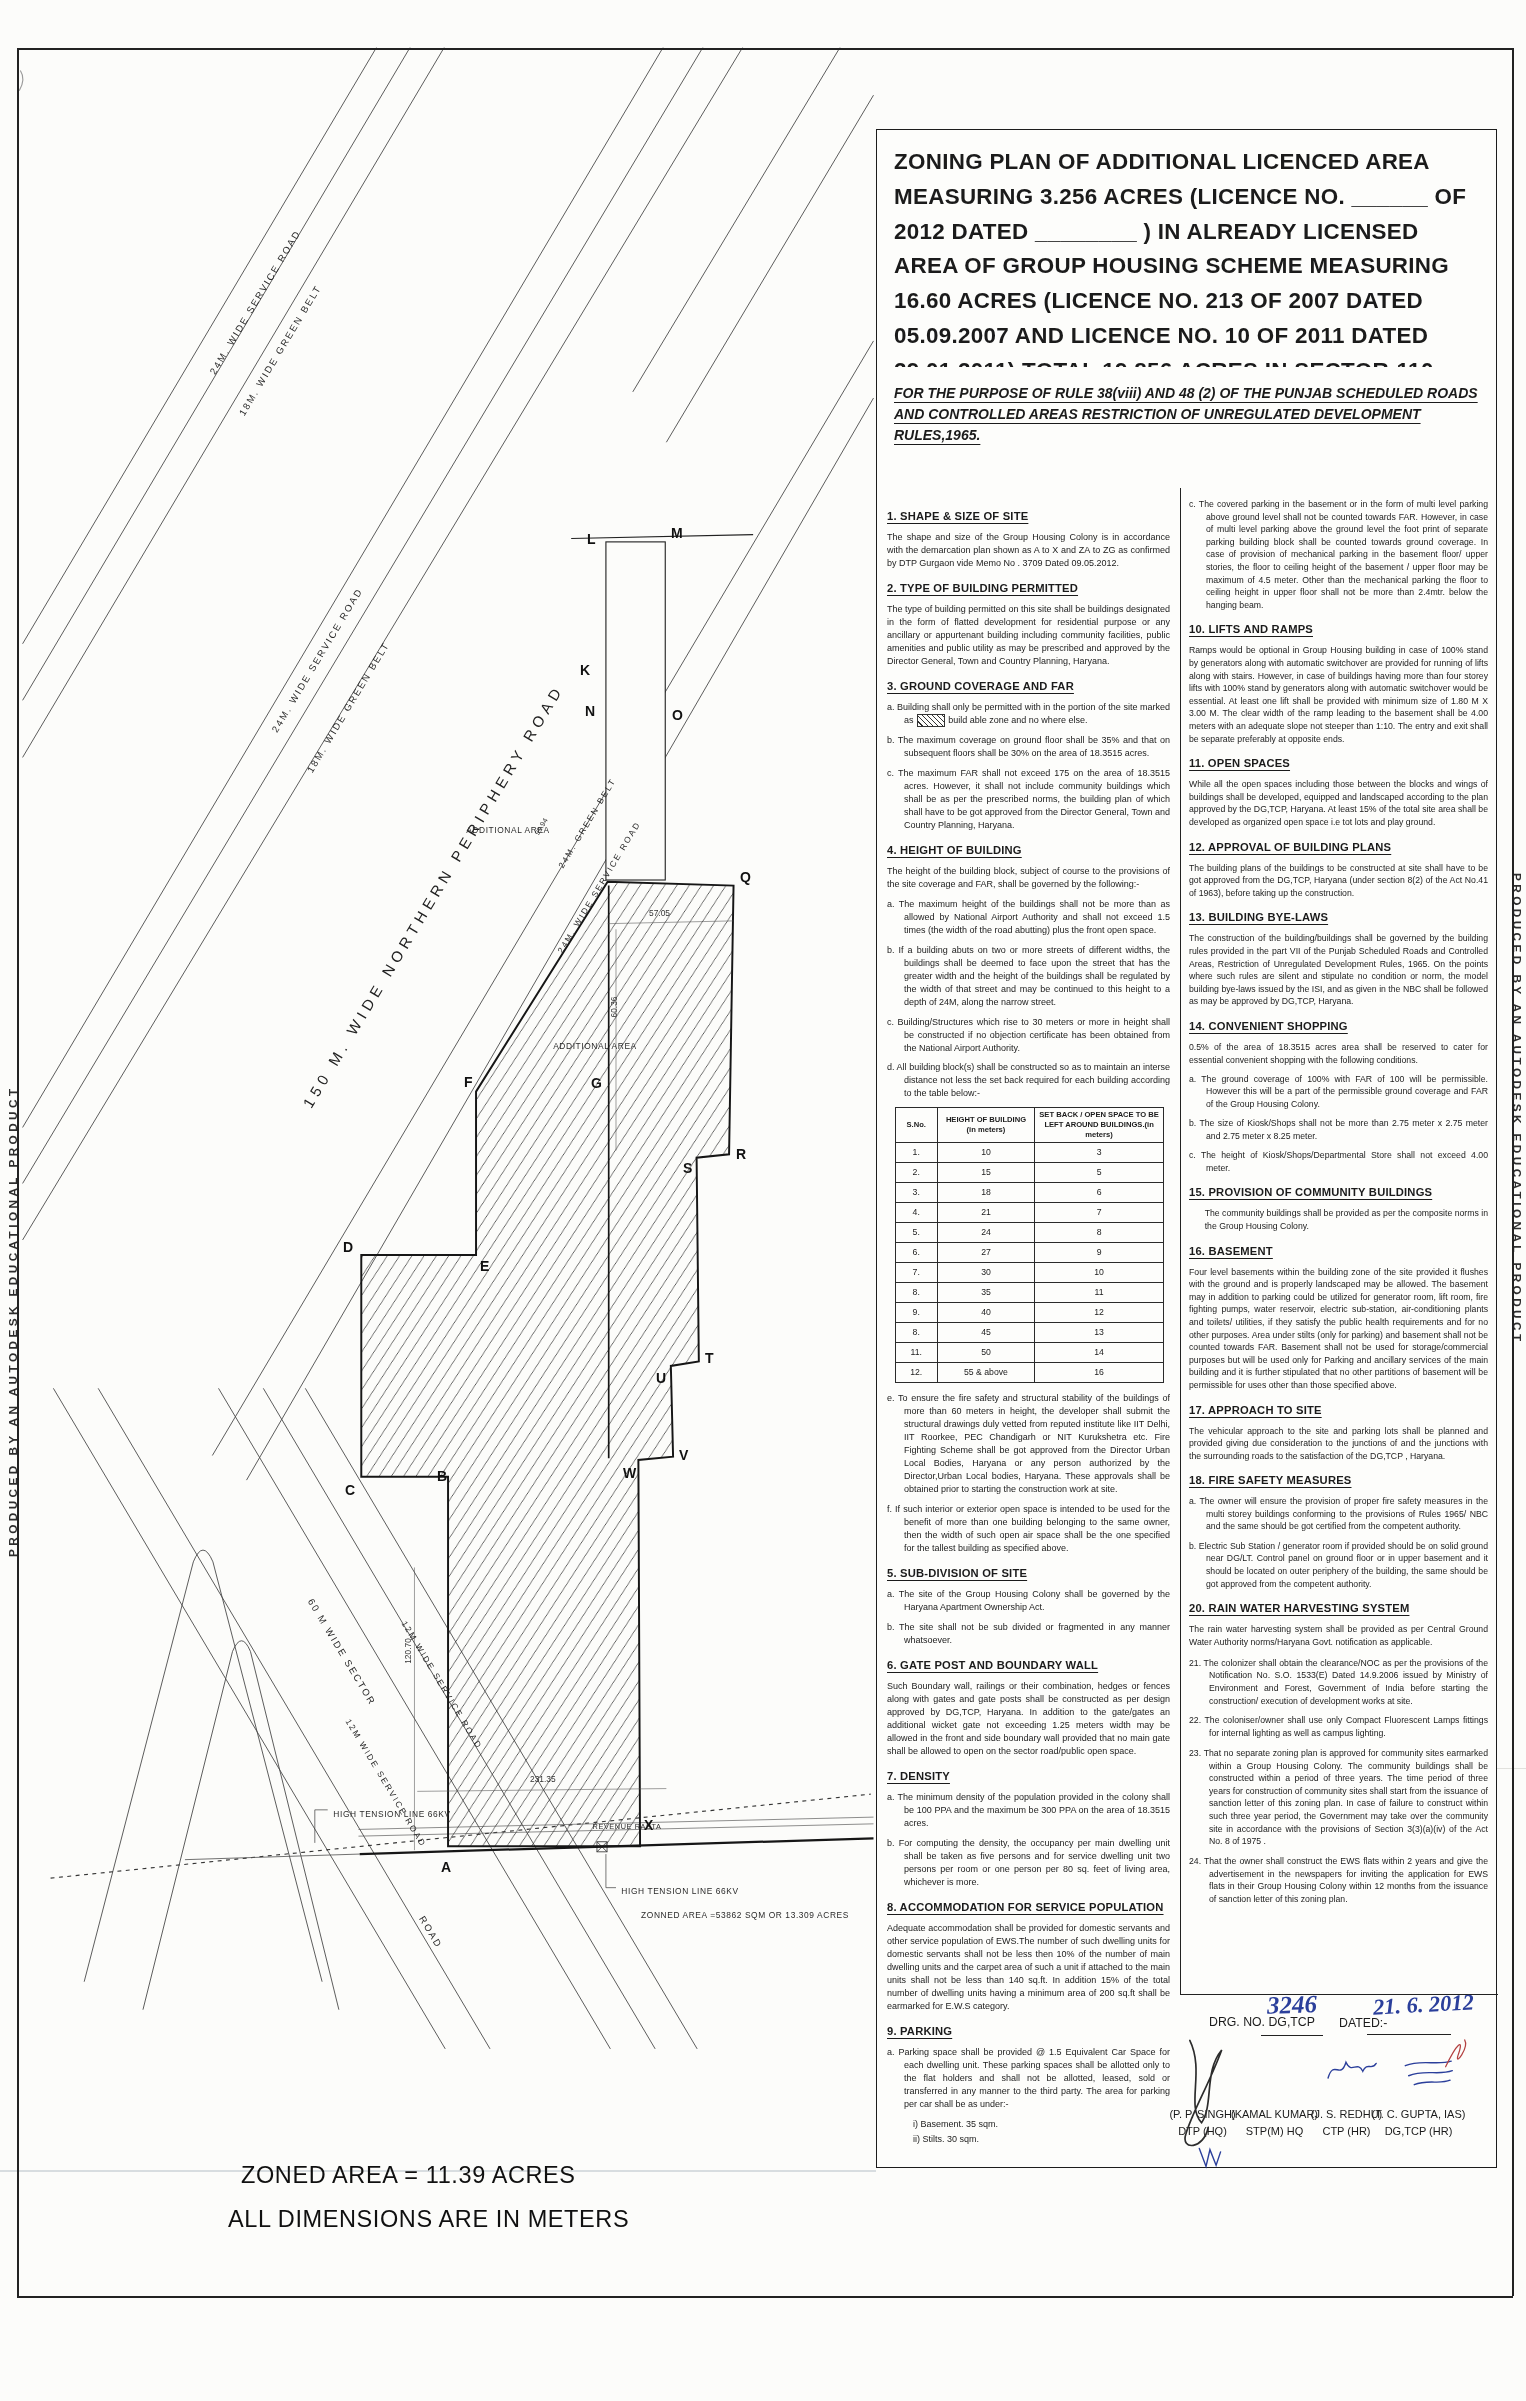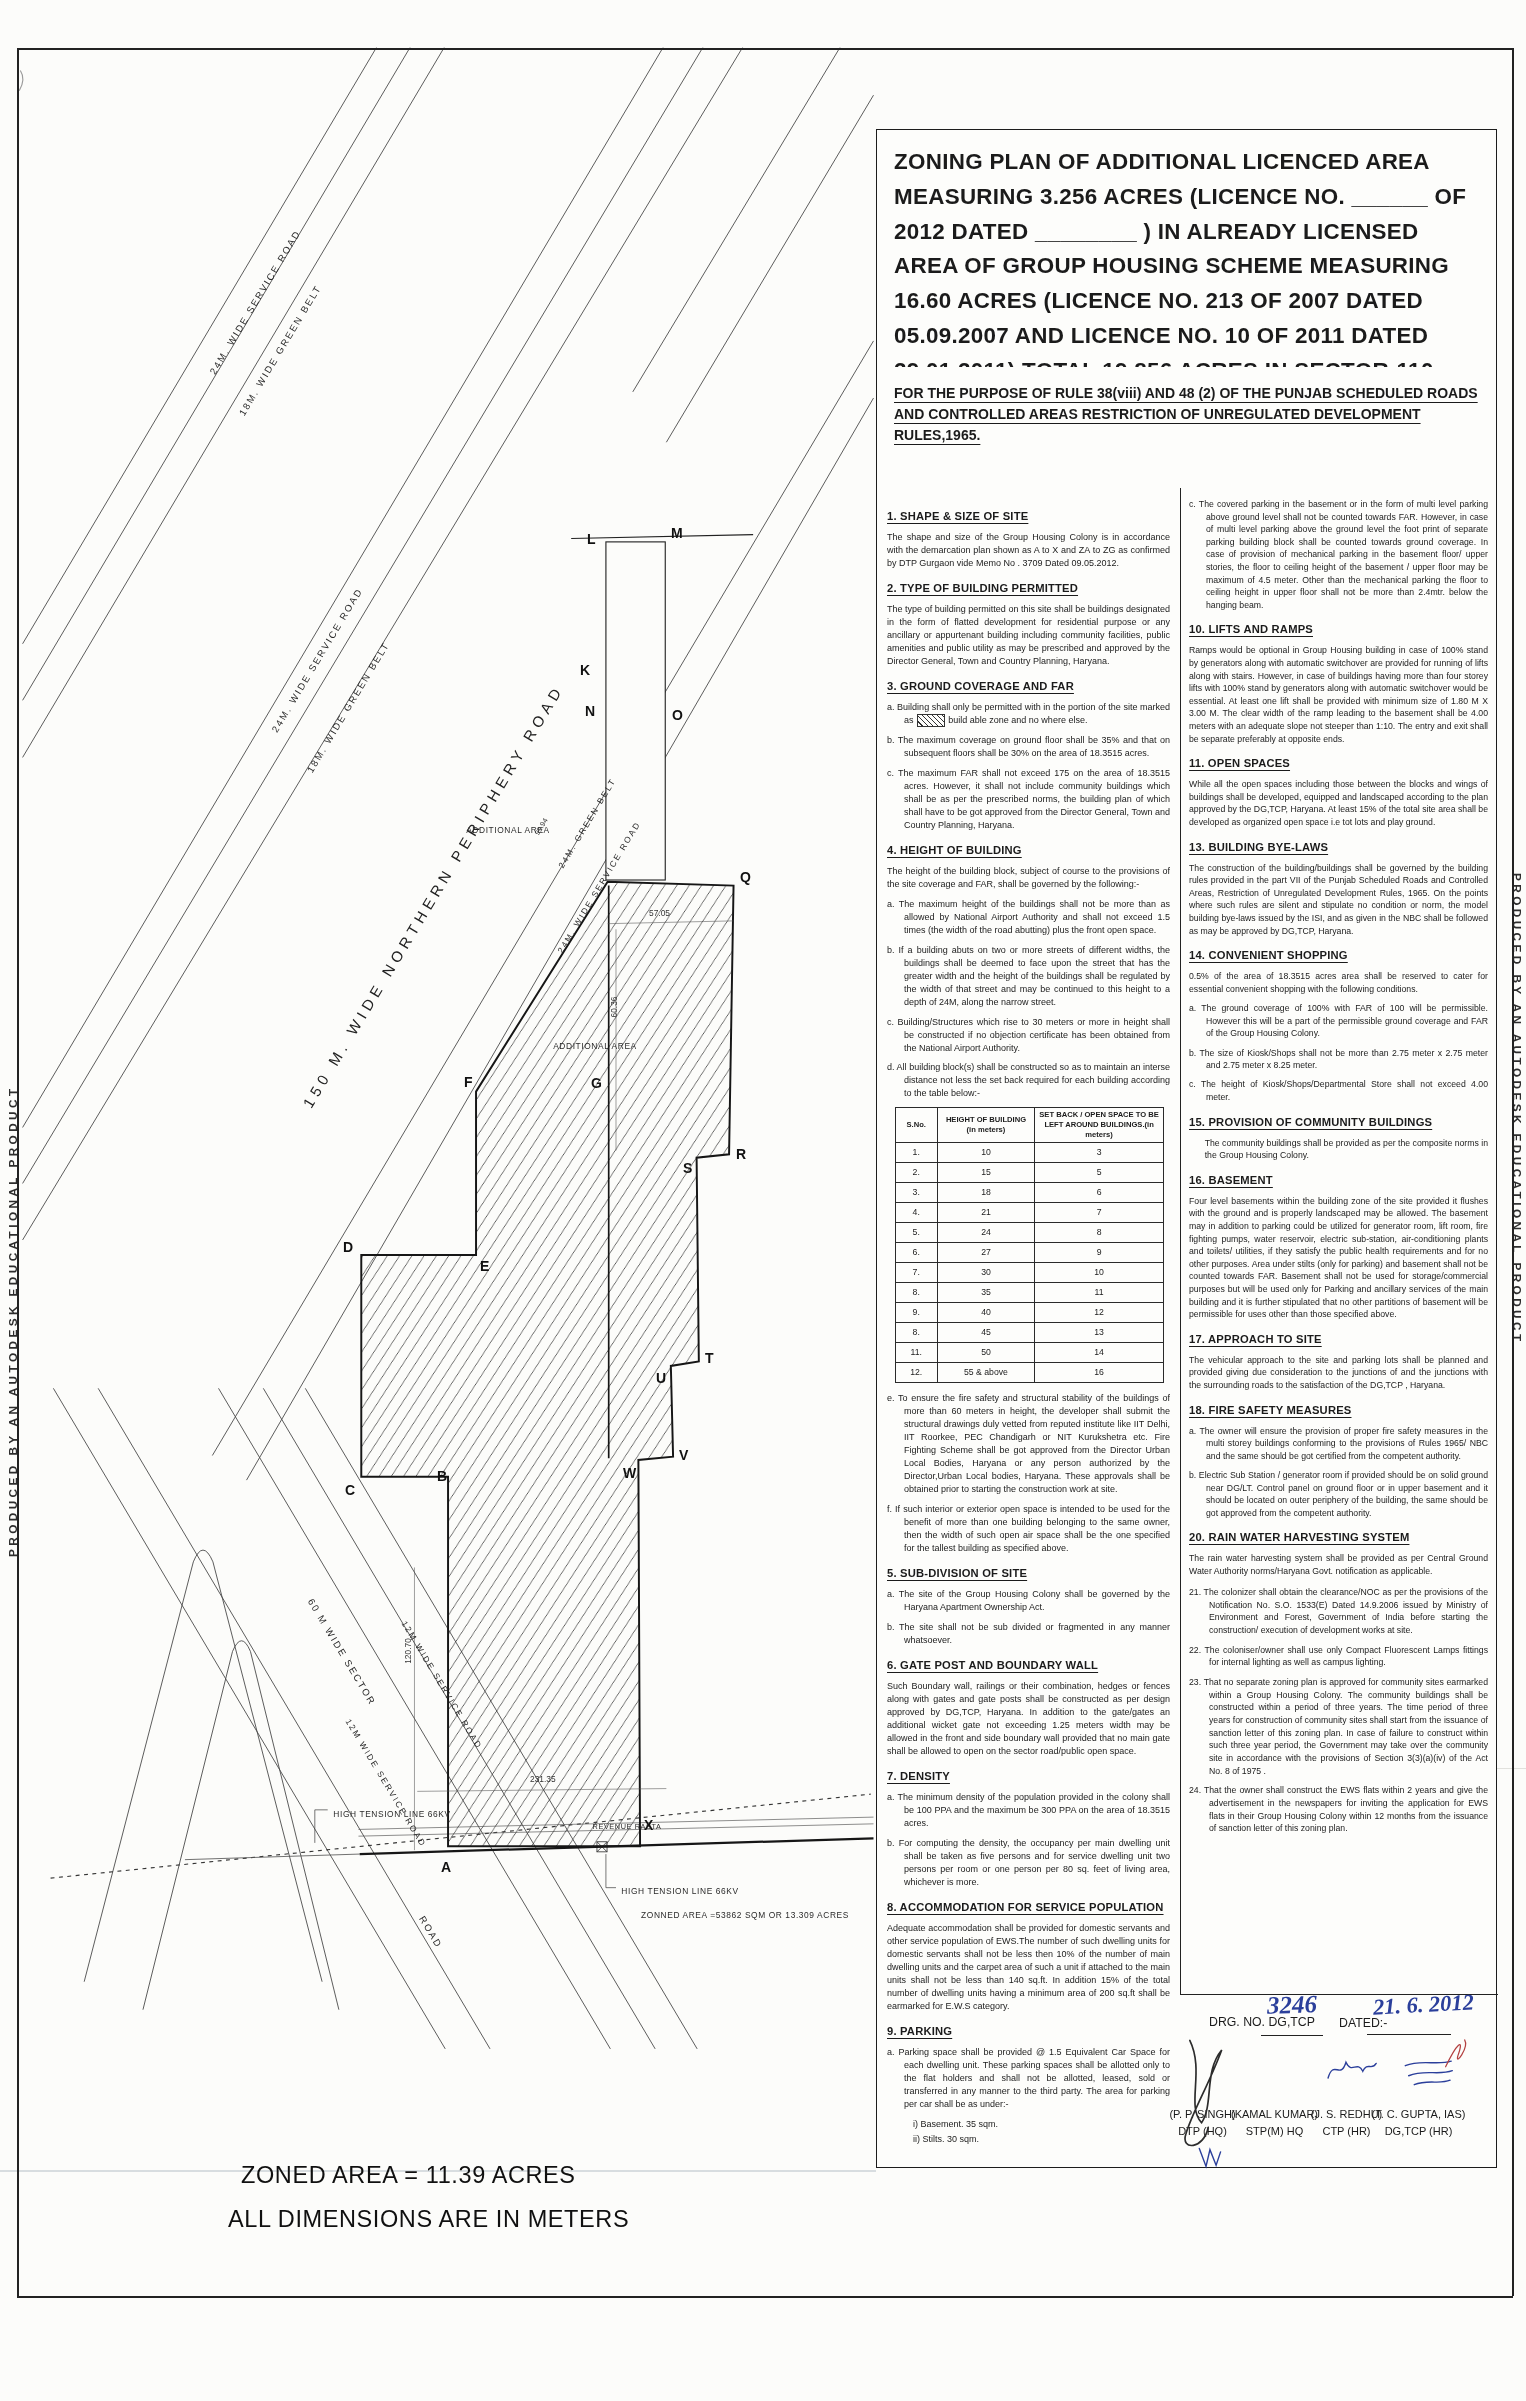--- a/index.html
+++ b/index.html
@@ -8,21 +8,21 @@
   .hline{position:absolute;background:#222;height:1.7px;z-index:8;}
   .vline{position:absolute;background:#222;width:1.7px;z-index:8;}
   .streak{position:absolute;z-index:2;}
   svg.layer{position:absolute;left:0;top:0;z-index:1;}
   svg.over{position:absolute;left:0;top:0;z-index:20;pointer-events:none;}
 
   
   .panelbox{position:absolute;z-index:10;background:#fdfdfb;border:1.7px solid #1c1c1c;box-sizing:border-box;}
   .title-box{left:876px;top:129px;width:621px;height:241px;padding:14.6px 17px;}
   .title-text{font-size:22.4px;font-weight:bold;line-height:1.56;text-align:left;letter-spacing:0.3px;}
-  .subtitle-box{left:876px;top:367px;width:621px;height:123px;padding:15.7px 17px;border-top:none;}
+  .subtitle-box{left:876px;top:367px;width:621px;height:123px;padding:15.7px 17px;border-top:none;font-style:italic;}
   .subtitle-text{font-size:14px;font-weight:bold;line-height:1.5;text-decoration:underline;text-underline-offset:3.9px;}
   .cols-box{left:876px;top:488px;width:621px;height:1680px;border-top:none;}
   .colL{position:absolute;left:10px;top:10px;width:283px;height:1652px;overflow:hidden;font-size:9px;line-height:1.45;}
   .colR{position:absolute;left:312px;top:10px;width:299px;height:1494px;overflow:hidden;font-size:8.7px;line-height:1.45;}
   .coldiv{position:absolute;left:303px;top:0;width:1.4px;height:1506px;background:#222;}
   .sigrule{position:absolute;left:303px;top:1506px;width:318px;height:1.4px;background:#222;}
   .sec{margin-bottom:8.4px;}
   .sec-h{font-size:11.2px;font-weight:bold;letter-spacing:0.2px;text-decoration:underline;text-underline-offset:3.4px;margin:10px 0 6.7px 0;}
   .para{text-align:justify;margin:0 0 6.7px 0;}
   .item{text-align:justify;margin:0 0 6.7px 0;padding-left:17px;text-indent:-17px;}
@@ -327,20 +327,24 @@
       <p class="item">c. The covered parking in the basement or in the form of multi level parking above ground level shall not be counted towards FAR. However, in case of multi level parking above the ground level the foot print of separate parking building block shall be counted towards ground coverage. In case of provision of mechanical parking in the basement floor/ upper stories, the floor to ceiling height of the basement / upper floor may be maximum of 4.5 meter. Other than the mechanical parking the floor to ceiling height in upper floor shall not be more than 2.4mtr. below the hanging beam.</p>
       <div class="sec">
         <div class="sec-h">10. LIFTS AND RAMPS</div>
         <p class="para">Ramps would be optional in Group Housing building in case of 100% stand by generators along with automatic switchover are provided for running of lifts along with stairs. However, in case of buildings having more than four storey lifts with 100% stand by generators along with automatic switchover would be essential. At least one lift shall be provided with minimum size of 1.80 M X 3.00 M. The clear width of the ramp leading to the basement shall be 4.00 meters with an adequate slope not steeper than 1:10. The entry and exit shall be separate preferably at opposite ends.</p>
       </div>
       <div class="sec">
         <div class="sec-h">11. OPEN SPACES</div>
         <p class="para">While all the open spaces including those between the blocks and wings of buildings shall be developed, equipped and landscaped according to the plan approved by the DG,TCP, Haryana. At least 15% of the total site area shall be developed as organized open space i.e tot lots and play ground.</p>
       </div>
       <div class="sec">
+        <div class="sec-h">12. APPROVAL OF BUILDING PLANS</div>
+        <p class="para">The building plans of the buildings to be constructed at site shall have to be got approved from the DG,TCP, Haryana (under section 8(2) of the Act No.41 of 1963), before taking up the construction.</p>
+      </div>
+      <div class="sec">
         <div class="sec-h">13. BUILDING BYE-LAWS</div>
         <p class="para">The construction of the building/buildings shall be governed by the building rules provided in the part VII of the Punjab Scheduled Roads and Controlled Areas, Restriction of Unregulated Development Rules, 1965. On the points where such rules are silent and stipulate no condition or norm, the model building bye-laws issued by the ISI, and as given in the NBC shall be followed as may be approved by DG,TCP, Haryana.</p>
       </div>
       <div class="sec">
         <div class="sec-h">14. CONVENIENT SHOPPING</div>
         <p class="para">0.5% of the area of 18.3515 acres area shall be reserved to cater for essential convenient shopping with the following conditions.</p>
         <p class="item">a. The ground coverage of 100% with FAR of 100 will be permissible. However this will be a part of the permissible ground coverage and FAR of the Group Housing Colony.</p>
         <p class="item">b. The size of Kiosk/Shops shall not be more than 2.75 meter x 2.75 meter and 2.75 meter x 8.25 meter.</p>
         <p class="item">c. The height of Kiosk/Shops/Departmental Store shall not exceed 4.00 meter.</p>
       </div>

